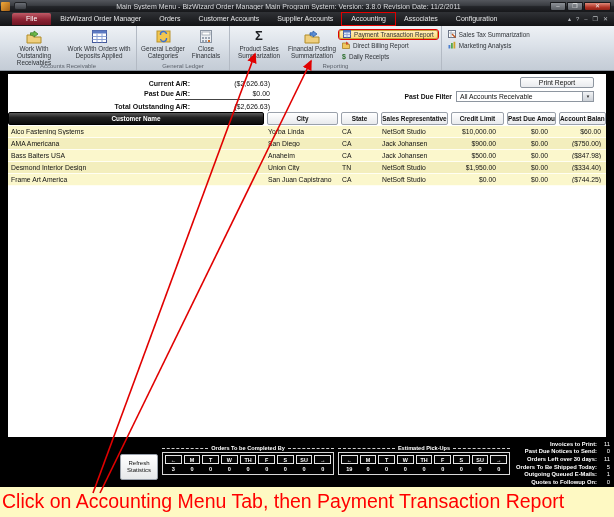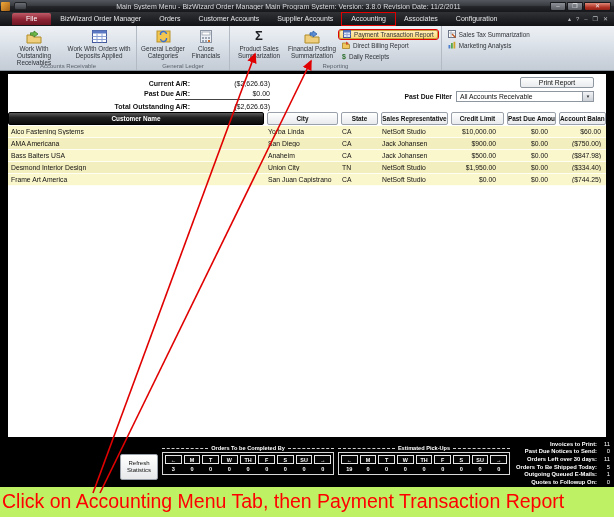--- a/index.html
+++ b/index.html
@@ -105,21 +105,21 @@
   .days-row,.vals-row { display:flex; }
   .day-cell { flex:1; margin:0 1px; height:9px; background:#060606; border:1px solid #e6e6e6;
     font-size:5.4px; font-weight:bold; text-align:center; line-height:8px; }
   .val-cell { flex:1; margin:0 1px; height:9px; font-size:5.6px; font-weight:bold; text-align:center; line-height:10px; }
   .stats { position:absolute; right:4px; top:369px; font-size:5.8px; color:#fff; }
   .stat-line { display:flex; justify-content:flex-end; height:7.6px; align-items:center; }
   .stat-label { font-weight:bold; text-align:right; }
   .stat-value { width:13px; text-align:right; }
 
   
-  .caption { position:absolute; left:0; top:487px; width:614px; height:30px; background:#bef264; }
+  .caption { position:absolute; left:0; top:487px; width:614px; height:30px; background:#fef9c3; }
   .caption-text { position:absolute; left:2px; top:3px; font-size:19.5px; color:#ff0000; white-space:nowrap; }
 
   
   .overlay { position:absolute; left:0; top:0; width:614px; height:517px; pointer-events:none; z-index:50; }
 </style>
 </head>
 <body>
 
 <div id="screen">
 

